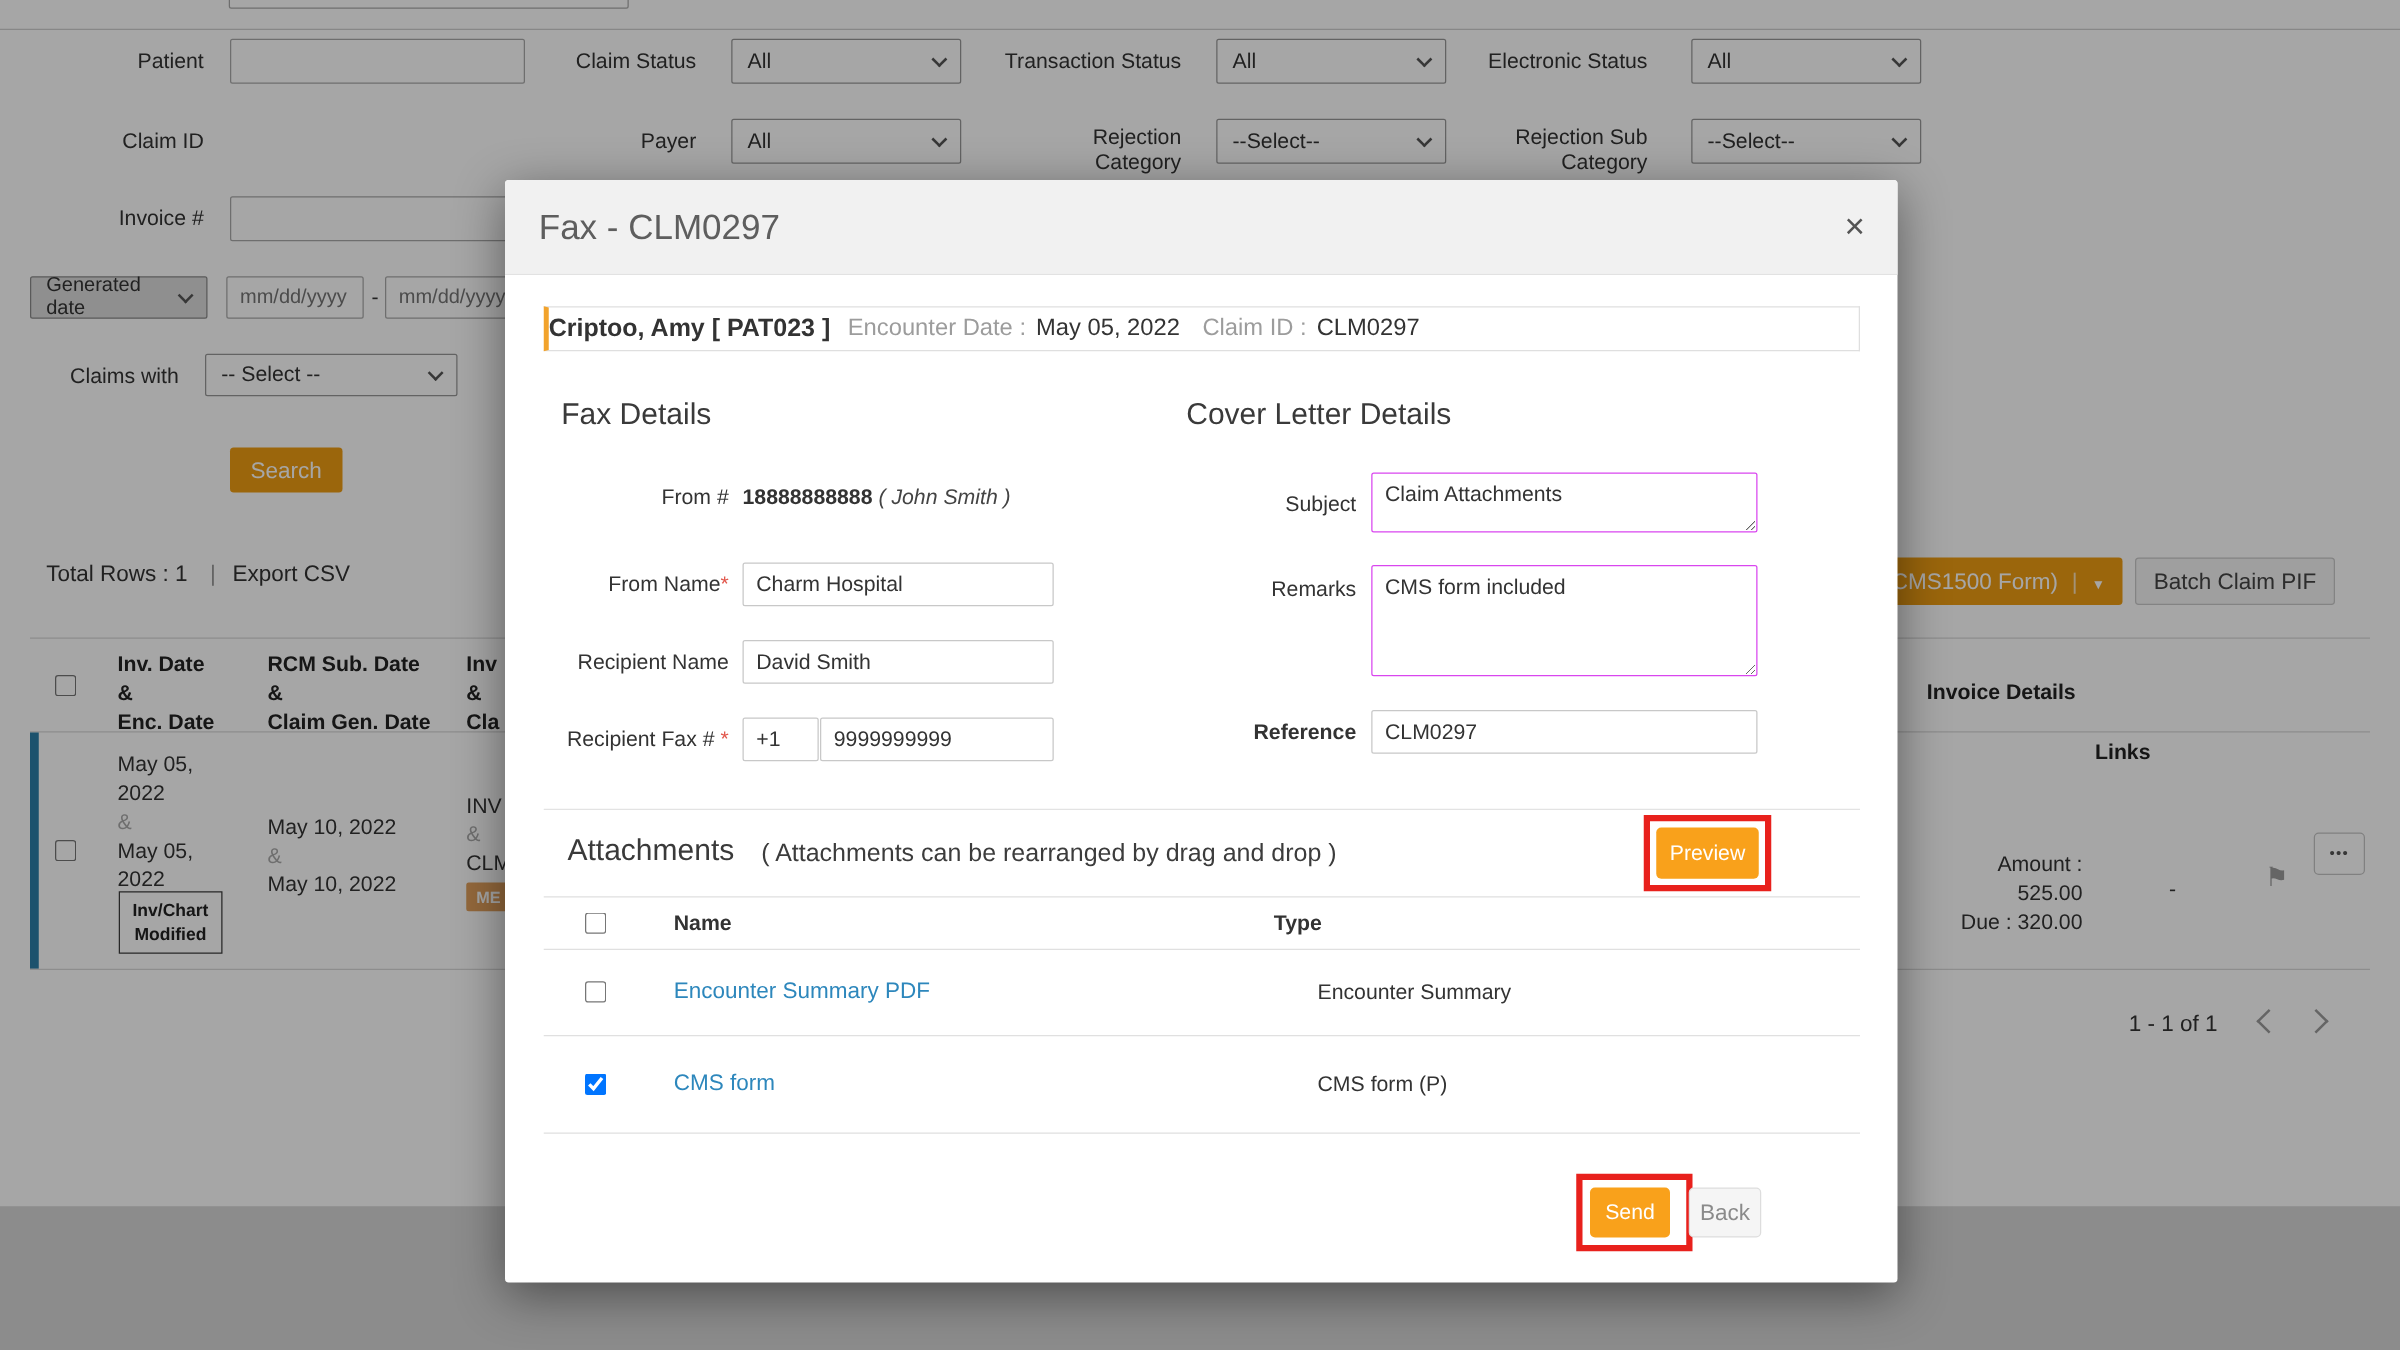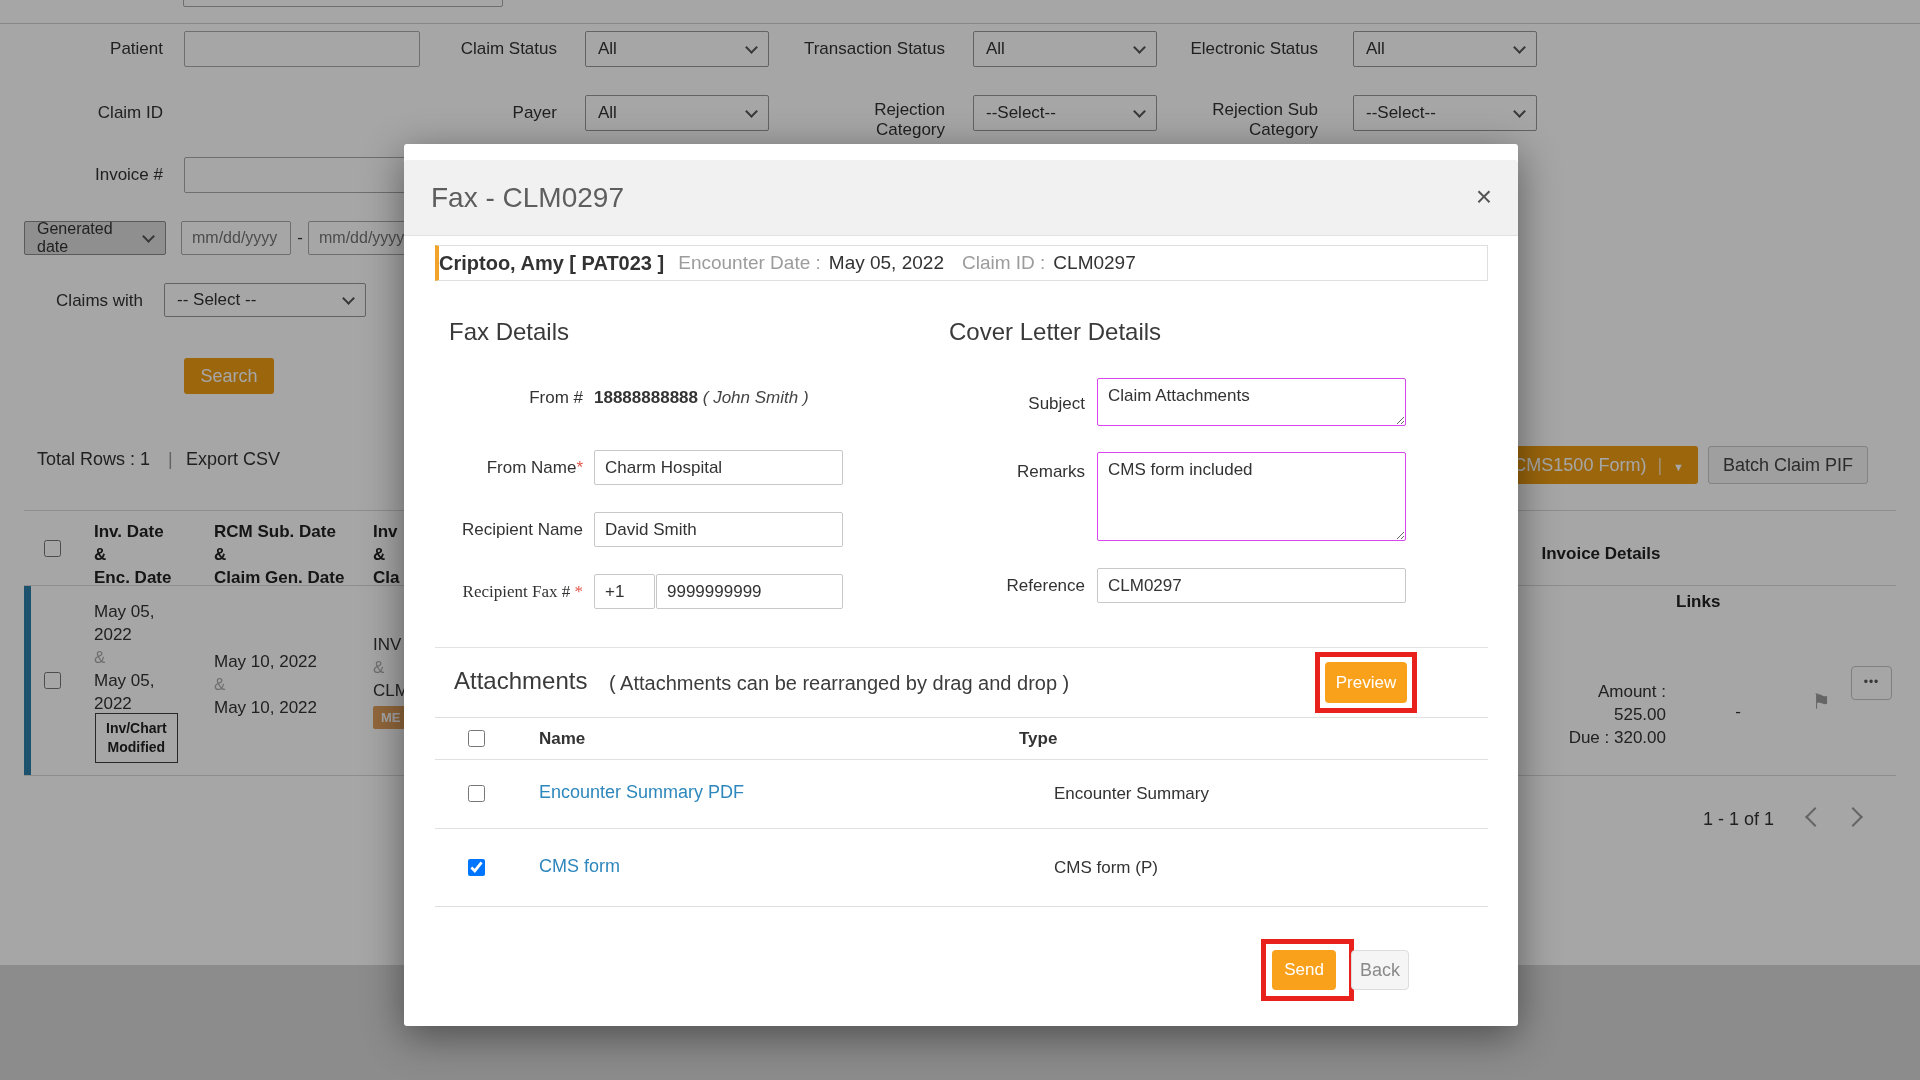--- a/index.html
+++ b/index.html
@@ -41,21 +41,21 @@
   .pg-chev { position:absolute; width:14px; height:14px; border-right:2px solid #9b9b9b;
              border-bottom:2px solid #9b9b9b; cursor:pointer; }
 
   
   #overlay { position:absolute; inset:0; background:rgba(0,0,0,0.35); z-index:5; }
 
   
   #modal { position:absolute; left:404px; top:144px; width:1114px; height:882px; background:#fff;
            z-index:10; border-radius:3px; box-shadow:0 10px 40px rgba(0,0,0,0.45); }
   .m-header { position:absolute; left:0; top:0; width:1114px; height:76px; background:#f1f1f1;
-              border-bottom:1px solid #e2e2e2; border-radius:3px 3px 0 0;margin-top:16px; }
+              border-bottom:1px solid #e2e2e2; border-radius:3px 3px 0 0; }
   .m-title { position:absolute; left:27px; top:0; line-height:76px; font-size:28px; color:#5e5e5e; }
   .m-close { position:absolute; right:26px; top:22px; font-size:28px; color:#555; cursor:pointer; line-height:30px; }
 
   .pbar { position:absolute; left:31px; top:101px; width:1053px; height:36px; border:1px solid #dfdfdf;
           border-left:4px solid #f2a32c; display:flex; align-items:center; }
   .pbar .pname { font-size:20px; font-weight:bold; color:#333; margin-right:14px; }
   .pbar .plab { font-size:19px; color:#9c9c9c; margin-right:8px; }
   .pbar .pval { font-size:19px; color:#333; font-weight:500; margin-right:18px; }
 
   .sect-h { position:absolute; font-size:24px; color:#3a3a3a; }
@@ -246,35 +246,35 @@
     </div>
 
     <div class="mlbl" style="left:39px; top:314px; width:140px;">
       <span>From Name</span><span class="req">*</span>
     </div>
     <input class="minp" style="left: 190px; top: 306px; width: 249px;" value="Charm Hospital">
 
     <div class="mlbl" style="left:39px; top:376px; width:140px;">Recipient Name</div>
     <input class="minp" style="left: 190px; top: 368px; width: 249px;" value="David Smith">
 
-    <div class="mlbl" style="left:29px; top:438px; width:150px;font-family:Liberation Serif, serif;">
+    <div class="mlbl" style="left:29px; top:438px; width:150px;">
       <span>Recipient Fax #</span> <span class="req">*</span>
     </div>
     <input class="minp" style="left: 190px; top: 430px; width: 61px;" value="+1">
     <input class="minp" style="left: 252px; top: 430px; width: 187px;" value="9999999999">
 
     <div class="sect-h" style="left:545px; top:174px;">Cover Letter Details</div>
 
     <div class="mlbl" style="left:561px; top:250px; width:120px;">Subject</div>
     <textarea class="mta" style="left: 693px; top: 234px; width: 309px; height: 48px;">Claim Attachments</textarea>
 
     <div class="mlbl" style="left:561px; top:318px; width:120px;">Remarks</div>
     <textarea class="mta" style="left: 693px; top: 308px; width: 309px; height: 89px;">CMS form included</textarea>
 
-    <div class="mlbl" style="left:561px; top:432px; width:120px;">Reference</div>
+    <div class="mlbl" style="left:561px; top:432px; width:120px;font-weight:bold;">Reference</div>
     <input class="minp" style="left: 693px; top: 424px; width: 309px;" value="CLM0297">
 
     <div class="m-divider"></div>
 
     <div class="sect-h" style="left:50px; top:523px;">Attachments</div>
     <div class="att-note" style="left:205px; top:528px;">( Attachments can be rearranged by drag and drop )</div>
     <div class="red-rect" style="left:911px; top:508px; width:102px; height:61px;"></div>
     <button class="m-btn orange" style="left:921px; top:518px; width:82px; height:41px;">Preview</button>
 
     <div class="att-line" style="top:573px;"></div>

